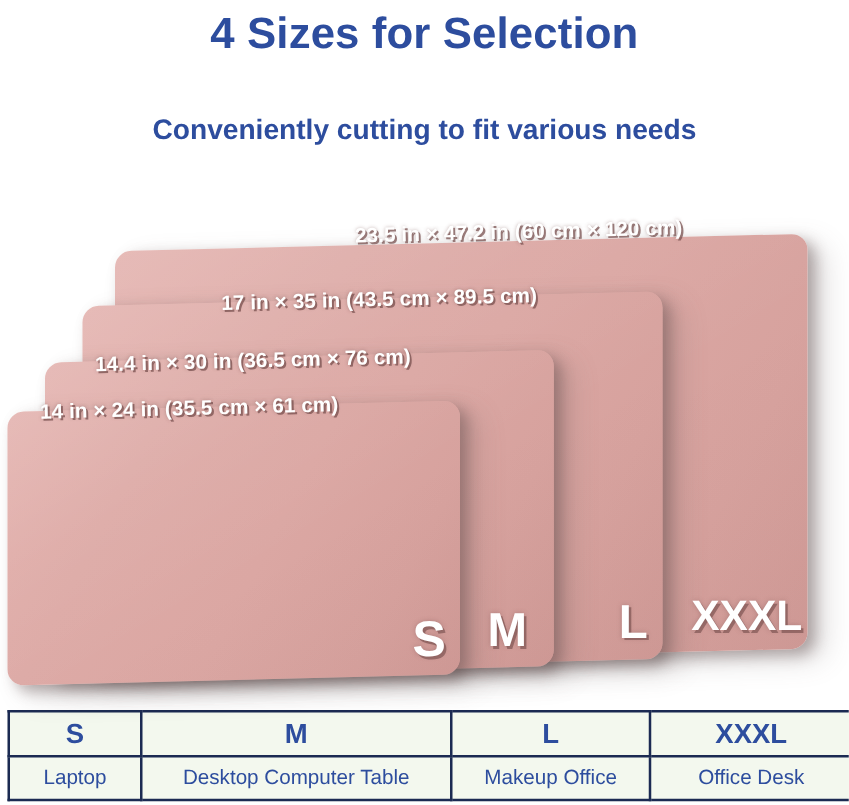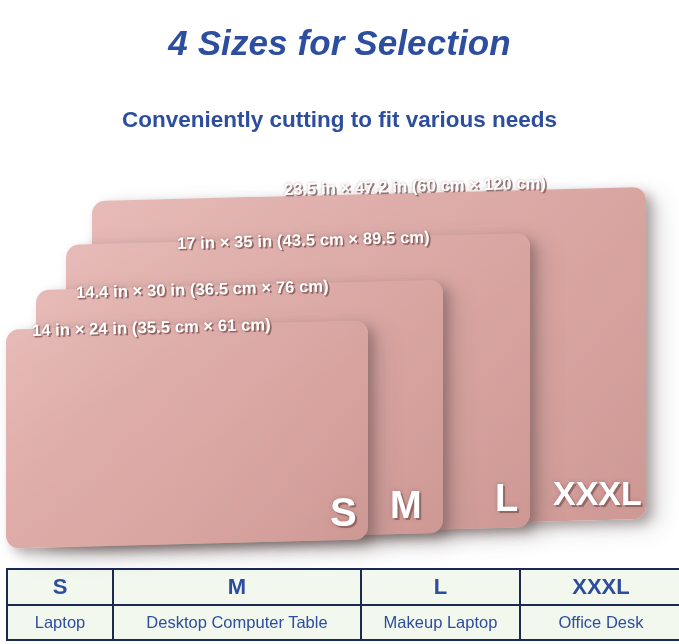--- a/index.html
+++ b/index.html
@@ -19,31 +19,30 @@
 
   
   #heading-block {
     position: absolute;
     top: 0;
     left: 0;
     width: 679px;
     text-align: center;
   }
   #page-title {
-    margin: 16px;
+    margin: 0;
     padding-top: 6px;
     font-size: 35px;
     font-weight: 700;
     letter-spacing: 0.1px;
     color: #2d4d9e;
     line-height: 1.18;
-    font-style: italic;
   }
   #page-subtitle {
-    margin: 0;
+    margin: 16px;
     padding-top: 27px;
     font-size: 22.5px;
     font-weight: 700;
     color: #2d4d9e;
     line-height: 1.2;
   }
 
   
   #mat-stack {
     position: absolute;
@@ -193,17 +192,17 @@
   <tbody>
     <tr class="code-row">
       <td class="col-s">S</td>
       <td class="col-m">M</td>
       <td class="col-l">L</td>
       <td class="col-xxxl">XXXL</td>
     </tr>
     <tr class="use-row">
       <td class="col-s">Laptop</td>
       <td class="col-m">Desktop Computer Table</td>
-      <td class="col-l">Makeup Laptop</td>
+      <td class="col-l">Makeup Office</td>
       <td class="col-xxxl">Office Desk</td>
     </tr>
   </tbody>
 </table>
 
 </body></html>

